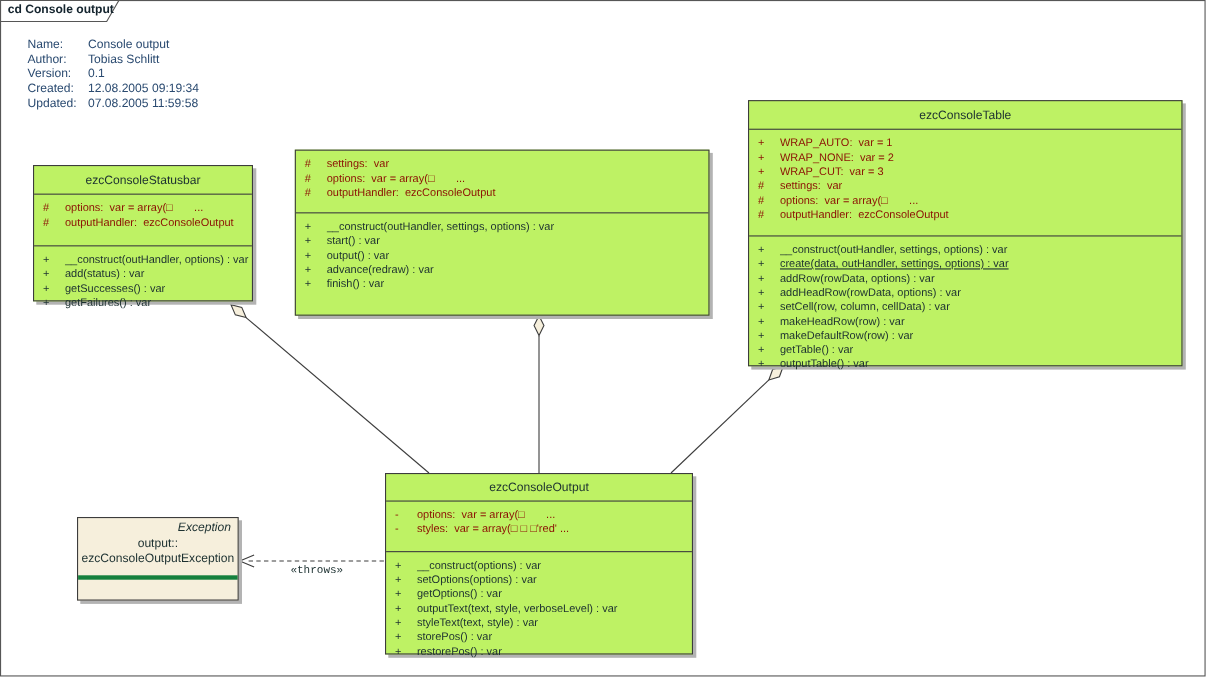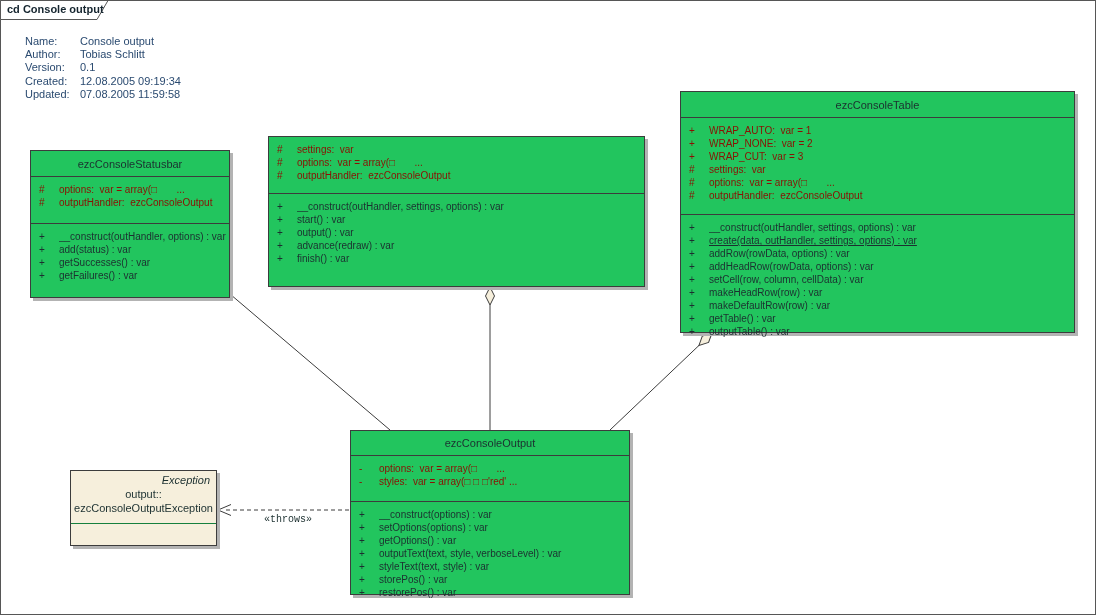--- a/index.html
+++ b/index.html
@@ -5,34 +5,34 @@
   html,body{margin:0;padding:0;background:#fff;}
   body{width:1096px;height:615px;overflow:hidden;font-family:"Liberation Sans",sans-serif;}
   .frame{position:absolute;left:0;top:0;width:1094px;height:613px;border:1px solid #565656;background:#fff;}
   .tab{position:absolute;left:0;top:0;width:110px;height:20px;z-index:3;}
   .tab svg{position:absolute;left:0;top:0;}
   .tab-label{position:absolute;left:7px;top:3px;font-size:11px;font-weight:600;color:#14242e;white-space:nowrap;}
   .meta{position:absolute;left:25px;top:35px;z-index:2;color:#2a4a70;font-size:11px;line-height:13.2px;}
   .meta-row{display:flex;}
   .meta-label{width:55px;}
   .meta-value{white-space:pre;text-align:right;}
-  .classbox{position:absolute;box-sizing:border-box;background:#22c55e;border:1px solid #3c3c3c;
+  .classbox{position:absolute;box-sizing:border-box;background:#bef264;border:1px solid #3c3c3c;
             box-shadow:3px 3px 0 #b3b3b3;z-index:2;display:flex;flex-direction:column;}
   .cb-title{flex:0 0 auto;display:flex;align-items:center;justify-content:center;
             border-bottom:1px solid #3c3c3c;font-size:11px;color:#1c3030;}
   .cb-attrs{flex:0 0 auto;border-bottom:1px solid #3c3c3c;padding-top:6px;color:#8b1003;}
   .cb-methods{flex:1 1 auto;padding-top:6px;color:#1c3030;}
   .row{display:flex;font-size:10px;line-height:13px;}
   .vis{flex:0 0 20px;padding-left:8px;}
   .rowtext{flex:1 1 auto;white-space:pre;overflow:hidden;}
   .u{text-decoration:underline;}
   .excbox{position:absolute;left:70px;top:470px;width:147px;height:76px;box-sizing:border-box;
           background:#f6efdc;border:1px solid #3c3c3c;box-shadow:3px 3px 0 #b3b3b3;z-index:2;
           display:flex;flex-direction:column;color:#1c3030;}
-  .exc-top{flex:0 0 49px;border-bottom:1px solid #15803d;padding-top:3px;}
+  .exc-top{flex:0 0 49px;border-bottom:4px solid #15803d;padding-top:3px;}
   .exc-stereo{font-size:11px;font-style:italic;text-align:right;padding-right:6px;line-height:13px;}
   .exc-name{font-size:11px;text-align:center;line-height:14px;}
   .exc-bottom{flex:1 1 auto;}
   .wires{position:absolute;left:0;top:0;width:1096px;height:615px;z-index:1;}
   .throws-label{position:absolute;left:256px;top:514px;width:64px;text-align:center;
                 font-size:10px;color:#1c3030;z-index:2;font-family:Liberation Mono, monospace;}
 </style>
 </head>
 <body>
 
@@ -90,21 +90,21 @@
   <div class="meta-row">
     <span class="meta-label">Created:</span>
     <span class="meta-value">12.08.2005 09:19:34</span>
   </div>
   <div class="meta-row">
     <span class="meta-label">Updated:</span>
     <span class="meta-value">07.08.2005 11:59:58</span>
   </div>
 </div>
 
-<div class="classbox" style="left:30px;top:150px;width:200px;height:148px">
+<div class="classbox" style="left:30px;top:150px;width:200px;height:124px">
   <div class="cb-title" style="height:25px">ezcConsoleStatusbar</div>
   <div class="cb-attrs" style="height:40px">
     <div class="row">
       <span class="vis">#</span>
       <span class="rowtext">options:  var = array(□       ...</span>
       </div>
     <div class="row">
       <span class="vis">#</span>
       <span class="rowtext">outputHandler:  ezcConsoleOutput</span>
       </div>

